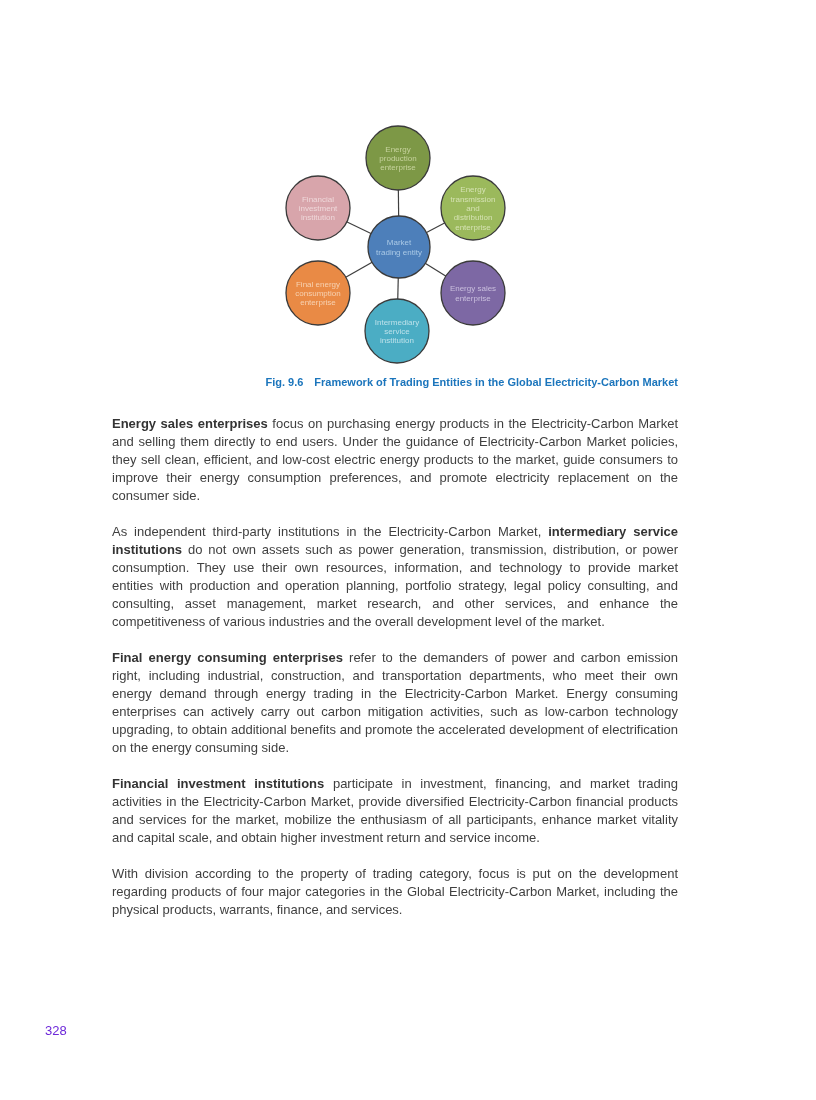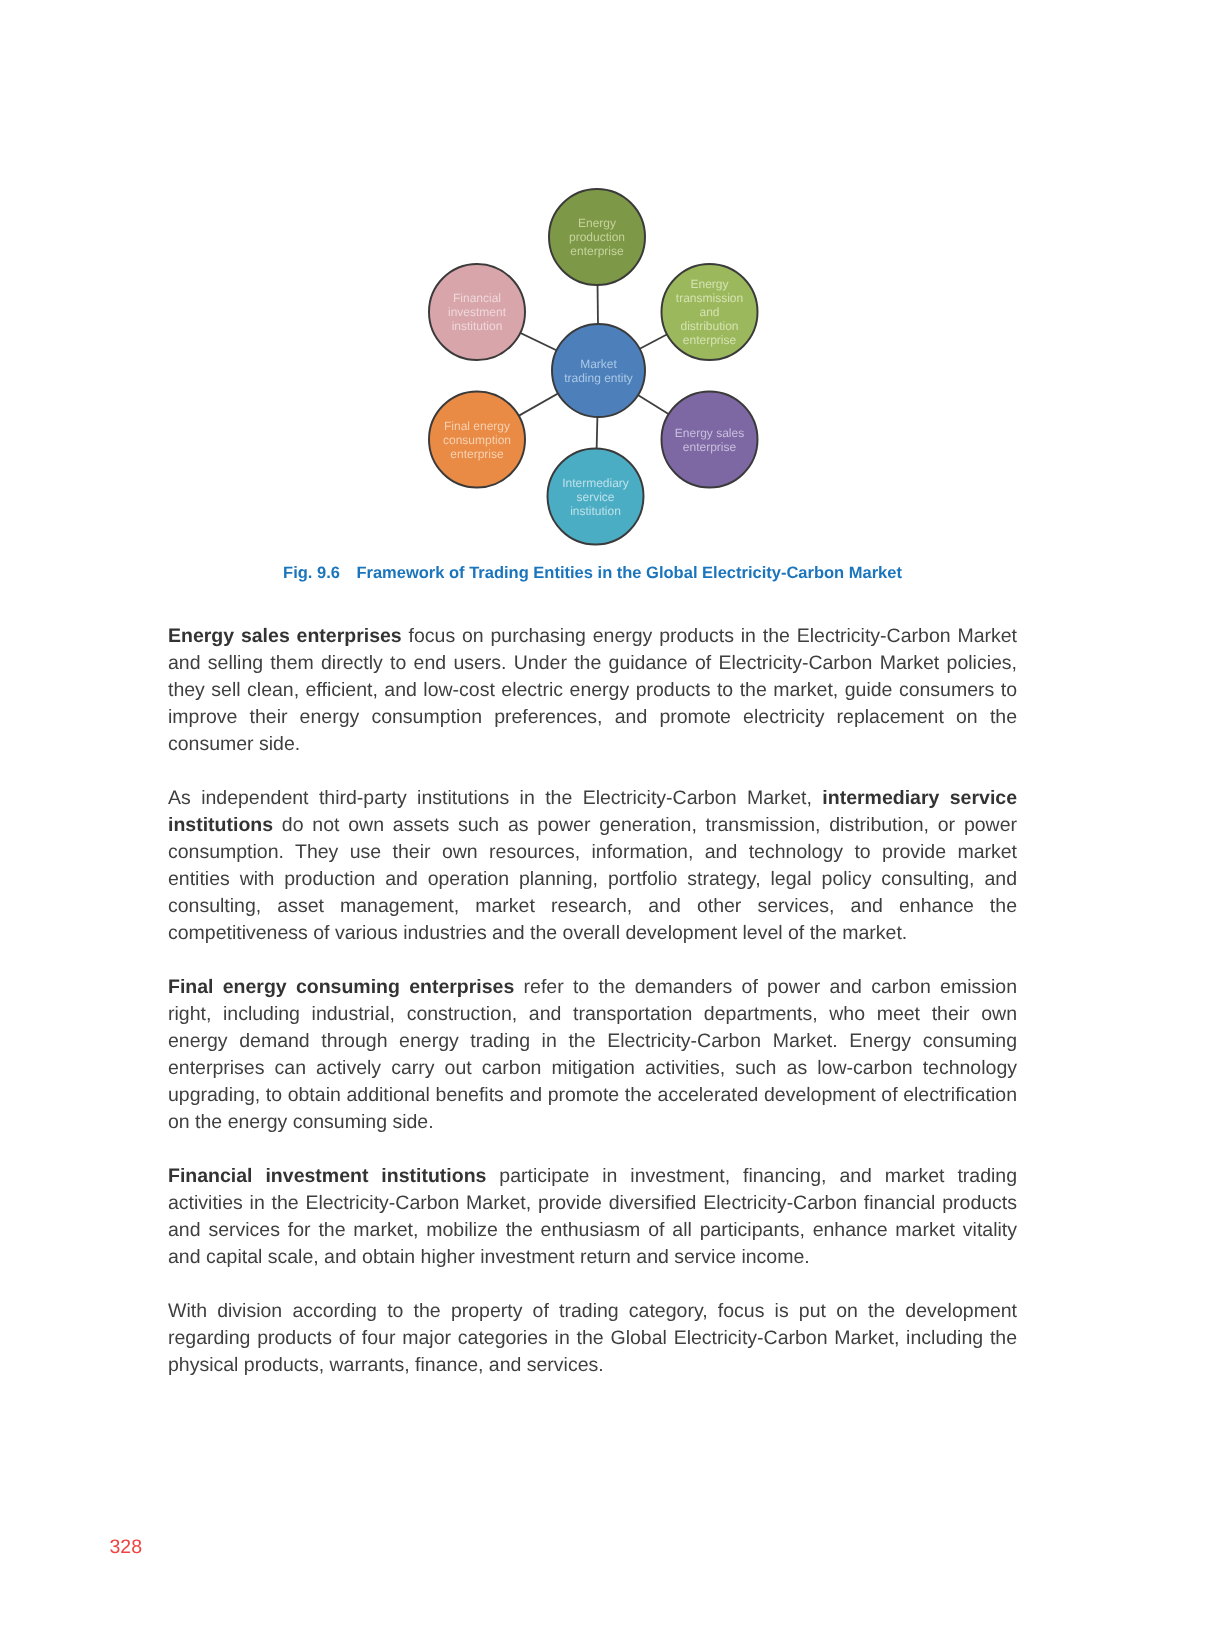--- a/index.html
+++ b/index.html
@@ -4,34 +4,34 @@
 <style>
   html,body { margin:0; padding:0; background:#ffffff; }
   .page {
     position:relative; width:744px; height:1100px; background:#ffffff;
     font-family:"Liberation Sans", sans-serif; color:#3f3f3f; overflow:hidden;
   }
   #diagram { position:absolute; left:282px; top:122px; width:228px; height:246px; }
   #diagram text { font-family:"Liberation Sans", sans-serif; }
   .caption {
     position:absolute; top:376px; left:112px; width:566px;
-    text-align:center; font-size:11px; font-weight:bold; color:#1b75bc;
+    text-align:right; font-size:11px; font-weight:bold; color:#1b75bc;
   }
   .caption .cap-label { margin-right:11px; }
   #body-content {
     position:absolute; top:415px; left:112px; width:566px;
     font-size:13px; line-height:18px; text-align:justify; color:#3f3f3f;
   }
   #body-content p.body-paragraph { margin:0 0 18px 0; }
   #body-content .section-heading {
     font-weight:bold; color:#2b2b2b; margin:0 0 18px 0; text-align:left;
   }
   #body-content b { color:#333333; }
   .page-number {
-    position:absolute; left:45px; top:1023px; font-size:13px; color:#ef4444;margin-left:28px;
+    position:absolute; left:45px; top:1023px; font-size:13px; color:#6d28d9;
   }
 </style>
 </head>
 <body>
 
 <div class="page">
 
   <svg id="diagram" viewBox="282 122 228 246">
       <line x1="399" y1="247" x2="398" y2="158" stroke="#3f3f3f" stroke-width="1.2"></line>
       <line x1="399" y1="247" x2="473" y2="208" stroke="#3f3f3f" stroke-width="1.2"></line>

